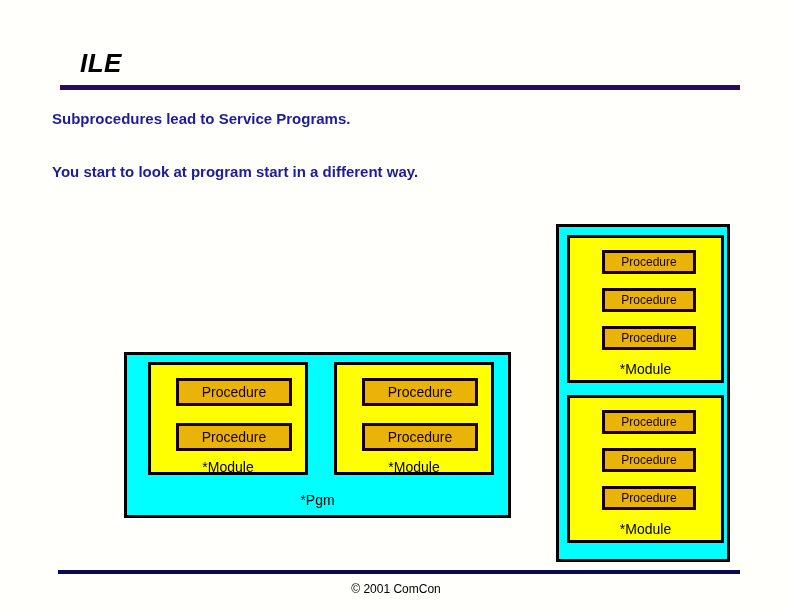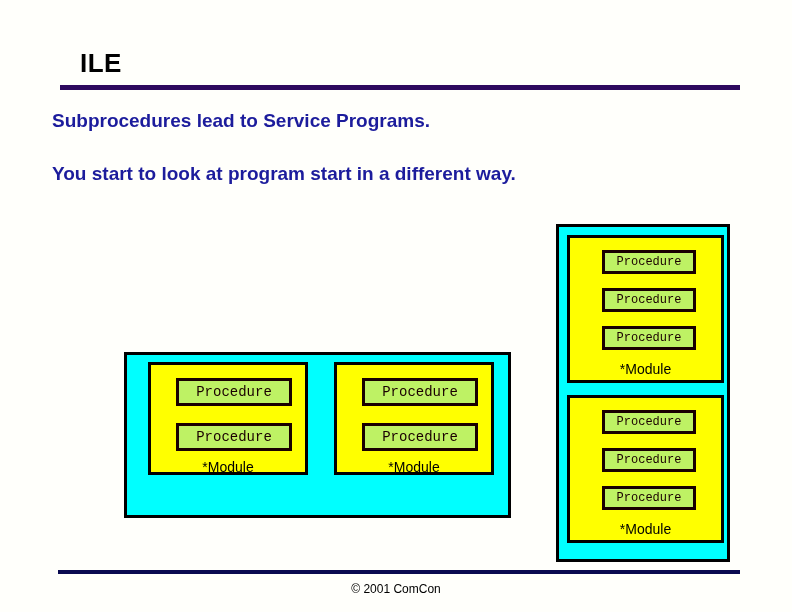--- a/index.html
+++ b/index.html
@@ -15,38 +15,39 @@
     overflow: hidden;
   }
 
   
   #slide-title {
     position: absolute;
     left: 80px;
     top: 50px;
     font-size: 26px;
     font-weight: bold;
+    font-style: italic;
     color: #000000;
     letter-spacing: 0.5px;
     line-height: 1;
   }
   #title-rule {
     position: absolute;
     left: 60px;
     top: 85px;
     width: 680px;
     height: 5px;
     background: #2e0a5e;
   }
 
   
   .body-line {
     position: absolute;
     left: 52px;
-    font-size: 19px;
+    font-size: 15px;
     font-weight: bold;
     color: #1c1c9c;
     white-space: nowrap;
     line-height: 1;
   }
   #body-line-1 { top: 111px; }
   #body-line-2 { top: 164px; }
 
   
   .pgm-box {
@@ -56,29 +57,28 @@
     box-sizing: border-box;
   }
   .module-box {
     position: absolute;
     background: #ffff00;
     border: 3px solid #000000;
     box-sizing: border-box;
   }
   .proc-box {
     position: absolute;
-    background: #bef264;
+    background: #eab308;
     border: 3px solid #1a0000;
     box-sizing: border-box;
     display: flex;
     align-items: center;
     justify-content: center;
     color: #1a0000;
     white-space: nowrap;
-    font-family: Liberation Mono, monospace;
   }
   .container-label {
     position: absolute;
     width: 100%;
     text-align: center;
     color: #000000;
     white-space: nowrap;
     line-height: 1;
   }
 
@@ -182,20 +182,21 @@
     <div class="proc-box proc-row-2">Procedure</div>
     <div class="container-label module-label">*Module</div>
   </div>
 
   <div id="module-pgm-2" class="module-box">
     <div class="proc-box proc-row-1">Procedure</div>
     <div class="proc-box proc-row-2">Procedure</div>
     <div class="container-label module-label">*Module</div>
   </div>
 
+  <div id="pgm-label" class="container-label">*Pgm</div>
 </div>
 
 <div id="srvpgm-diagram" class="pgm-box">
 
   <div id="module-srv-1" class="module-box">
     <div class="proc-box proc-row-1">Procedure</div>
     <div class="proc-box proc-row-2">Procedure</div>
     <div class="proc-box proc-row-3">Procedure</div>
     <div class="container-label module-label">*Module</div>
   </div>

